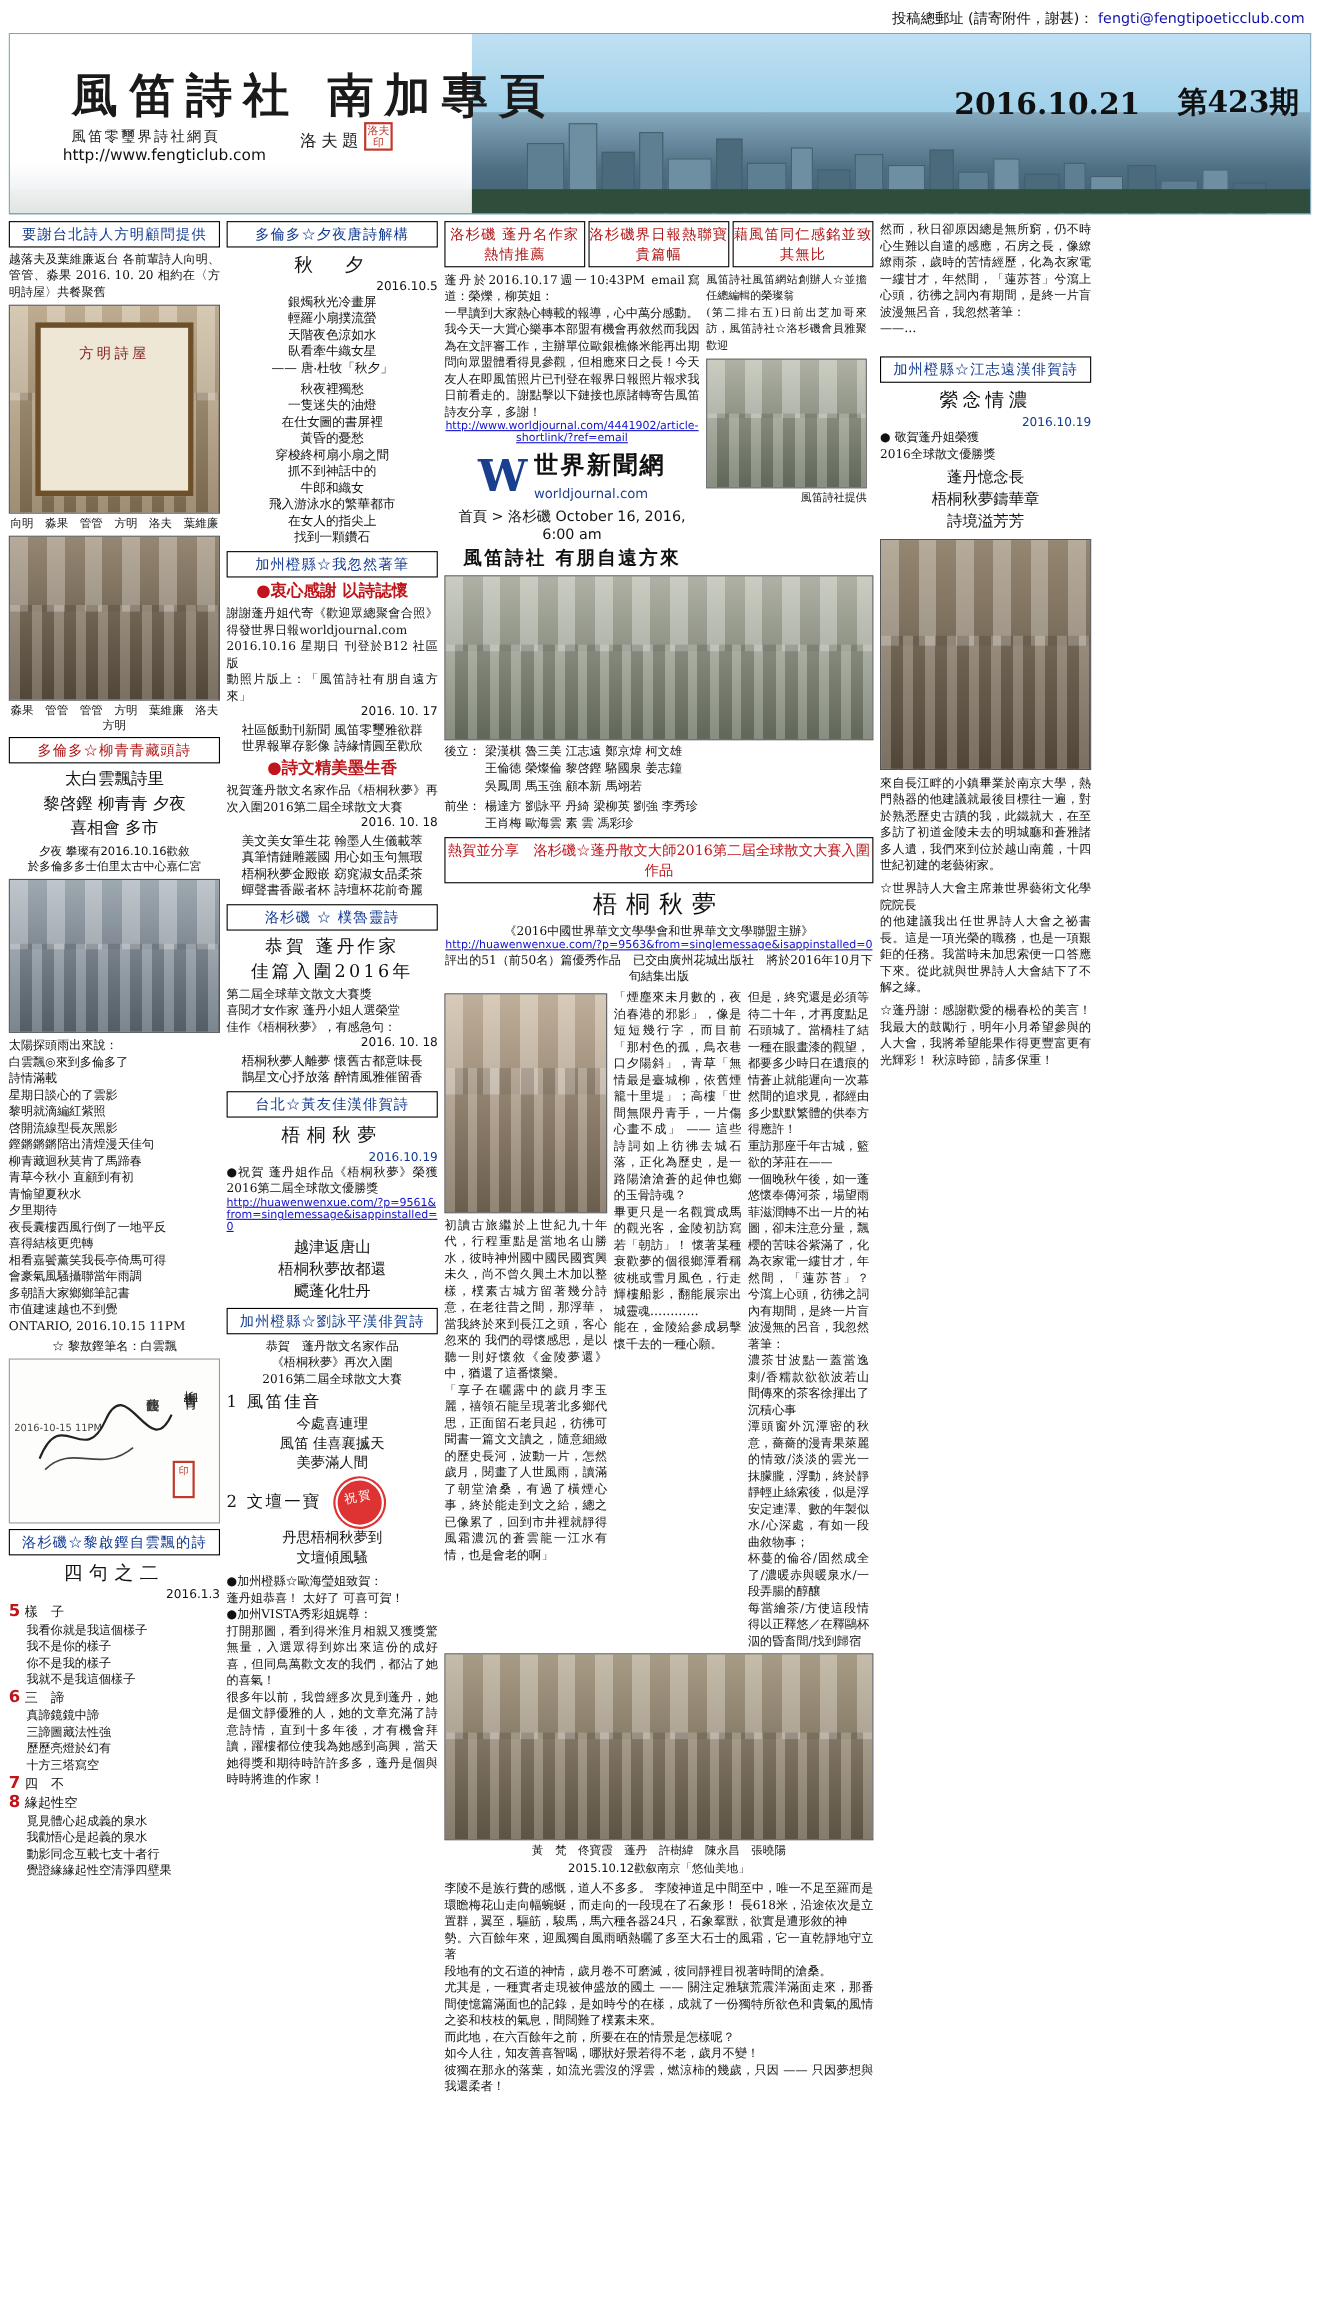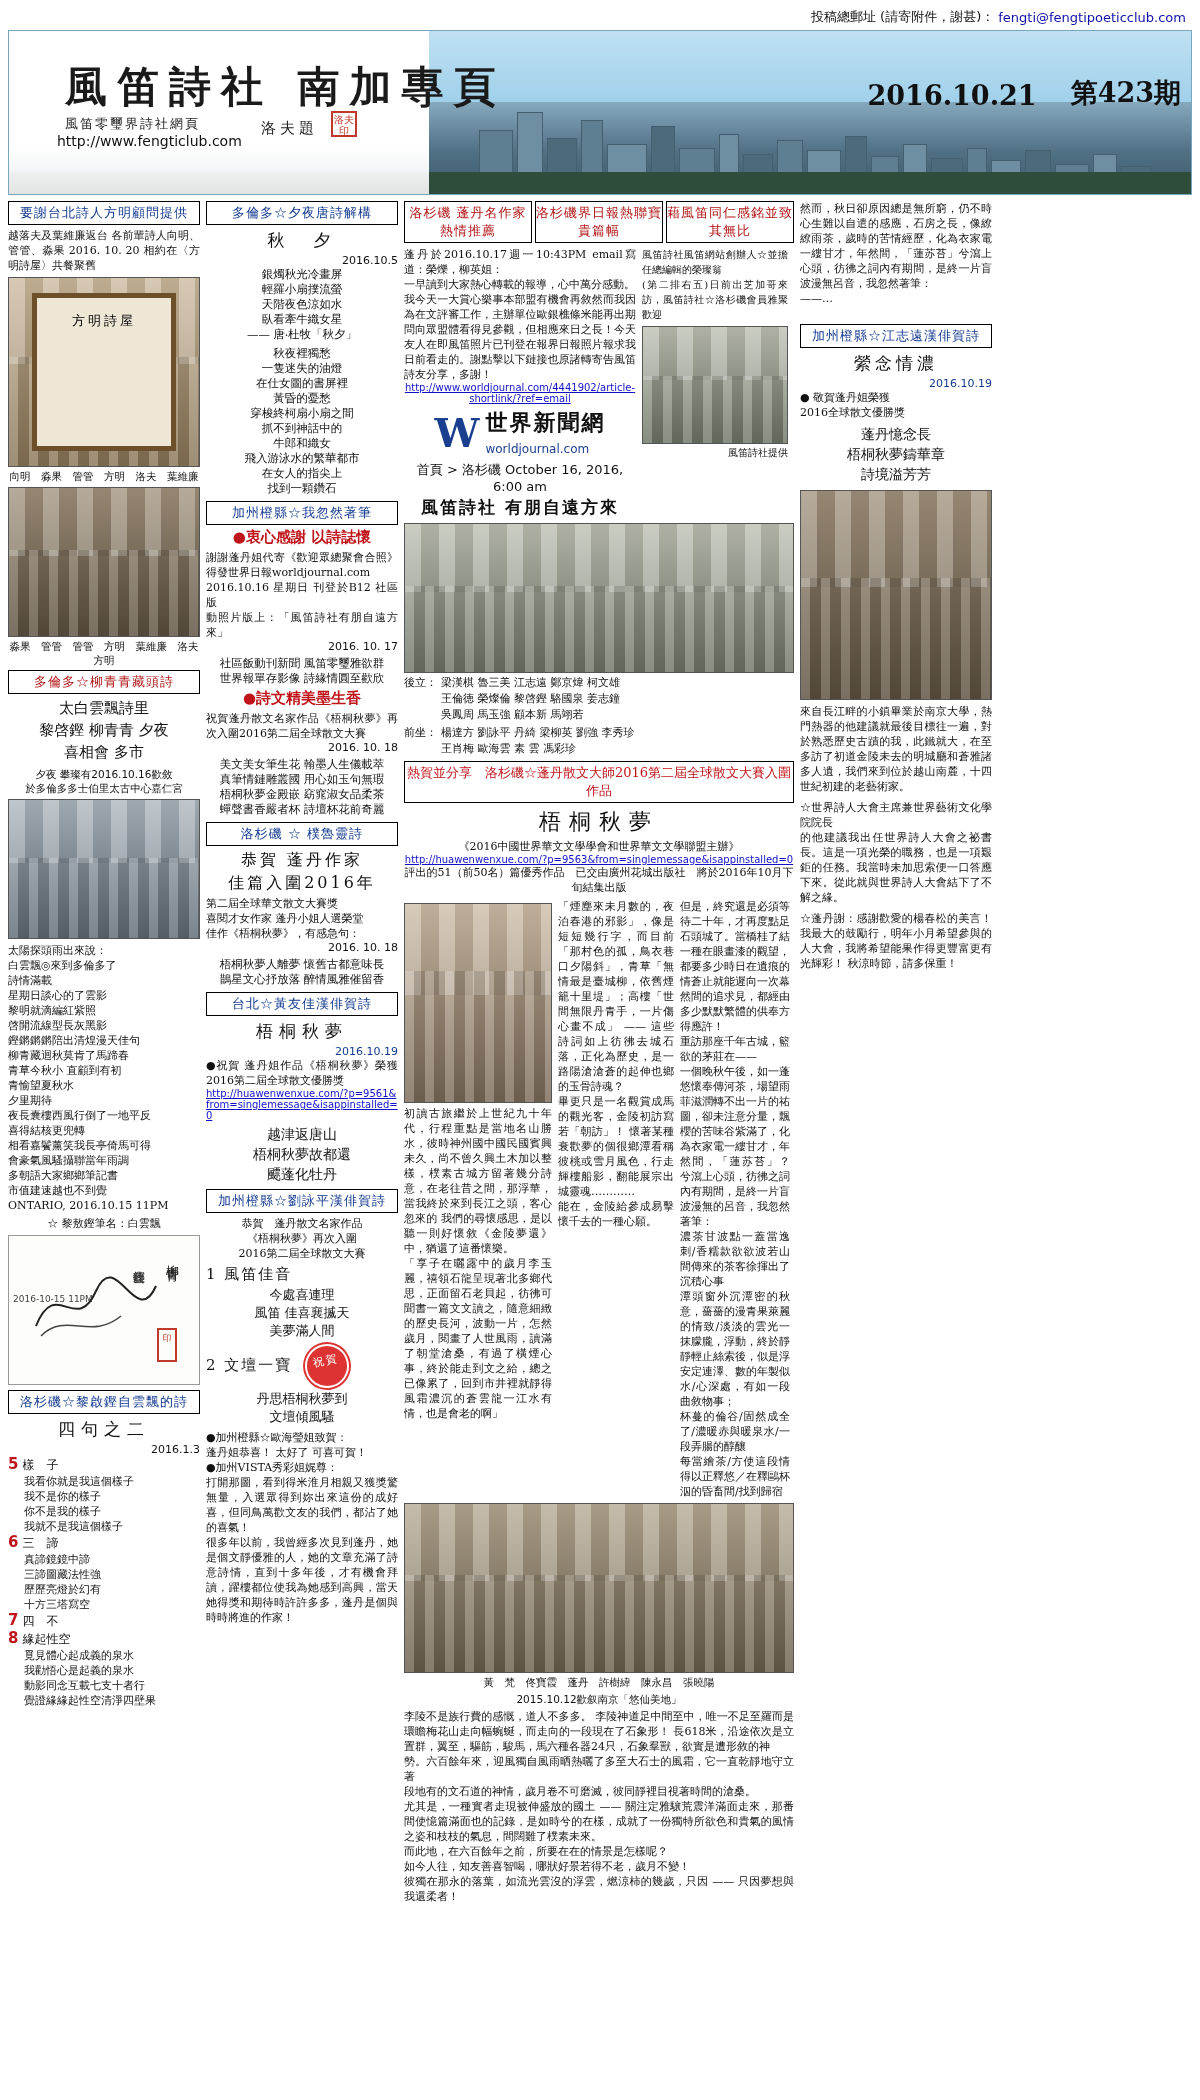--- a/index.html
+++ b/index.html
@@ -41,21 +41,21 @@
     position:absolute; left:0; top:0; width:420px; height:100%;
     background:linear-gradient(#ffffff 0%,#ffffff 72%,rgba(255,255,255,0.85) 100%);
   }
   .mast-title {
     position:absolute; left:56px; top:28px; font-size:42px; letter-spacing:10px;
     font-family:"DejaVu Serif","Liberation Serif",serif; font-weight:bold; color:#1a1a1a;
     white-space:nowrap;
   }
   .mast-sub1 { position:absolute; left:56px; top:84px; font-size:13px; letter-spacing:2px; color:#222; }
   .mast-sub2 { position:absolute; left:48px; top:102px; font-size:14px; color:#111; }
-  .mast-poet { position:absolute; left:252px; top:88px; font-size:15px; letter-spacing:4px; color:#222; }
+  .mast-poet { position:absolute; left:264px; top:88px; font-size:15px; letter-spacing:4px; color:#222; }
   .mast-seal {
     position:absolute; left:322px; top:80px; width:26px; height:26px;
     border:2px solid #c0392b; color:#c0392b; font-size:10px; line-height:11px; text-align:center;
     padding:1px;
   }
   .mast-date {
     position:absolute; right:18px; top:48px; font-size:27px; font-weight:bold; color:#111;
     font-family:"DejaVu Serif","Liberation Serif",serif;
   }
   .mast-right { position:absolute; right:10px; top:44px; display:flex; gap:34px; align-items:flex-end; }
@@ -103,21 +103,21 @@
 
   .fig-people { position:absolute; bottom:0; width:100%; height:58%;
     background:repeating-linear-gradient(90deg, rgba(255,255,255,.18) 0 9px, rgba(0,0,0,.12) 9px 20px); }
   .fig-wall { position:absolute; top:0; width:100%; height:46%;
     background:repeating-linear-gradient(90deg, rgba(255,255,255,.25) 0 16px, rgba(0,0,0,.06) 16px 34px); }
 
   .frame-scroll {
     position:absolute; inset:8% 12%; border:5px solid #6d4f2a; background:#efe7d6;
   }
   .frame-scroll .ft { text-align:center; font-size:13px; margin-top:14px;
-    font-family:"DejaVu Serif","Liberation Serif",serif; color:#000000; letter-spacing:3px;}
+    font-family:"DejaVu Serif","Liberation Serif",serif; color:#7f1d1d; letter-spacing:3px;}
 
   .wj-logo { display:flex; align-items:center; justify-content:center; gap:6px; margin:4px 0; }
   .wj-W { font-size:40px; font-weight:bold; color:#1b3f8f; font-family:"DejaVu Serif","Liberation Serif",serif; line-height:1;}
   .wj-txt1 { font-size:22px; font-weight:bold; color:#111; letter-spacing:2px; }
   .wj-txt2 { font-size:12px; color:#1b3f8f; }
 
   .numlist { font-size:12px; line-height:17px; }
   .numlist .n { color:#c0151a; font-weight:bold; font-size:15px; margin-right:4px; }
 
   .stamp {

